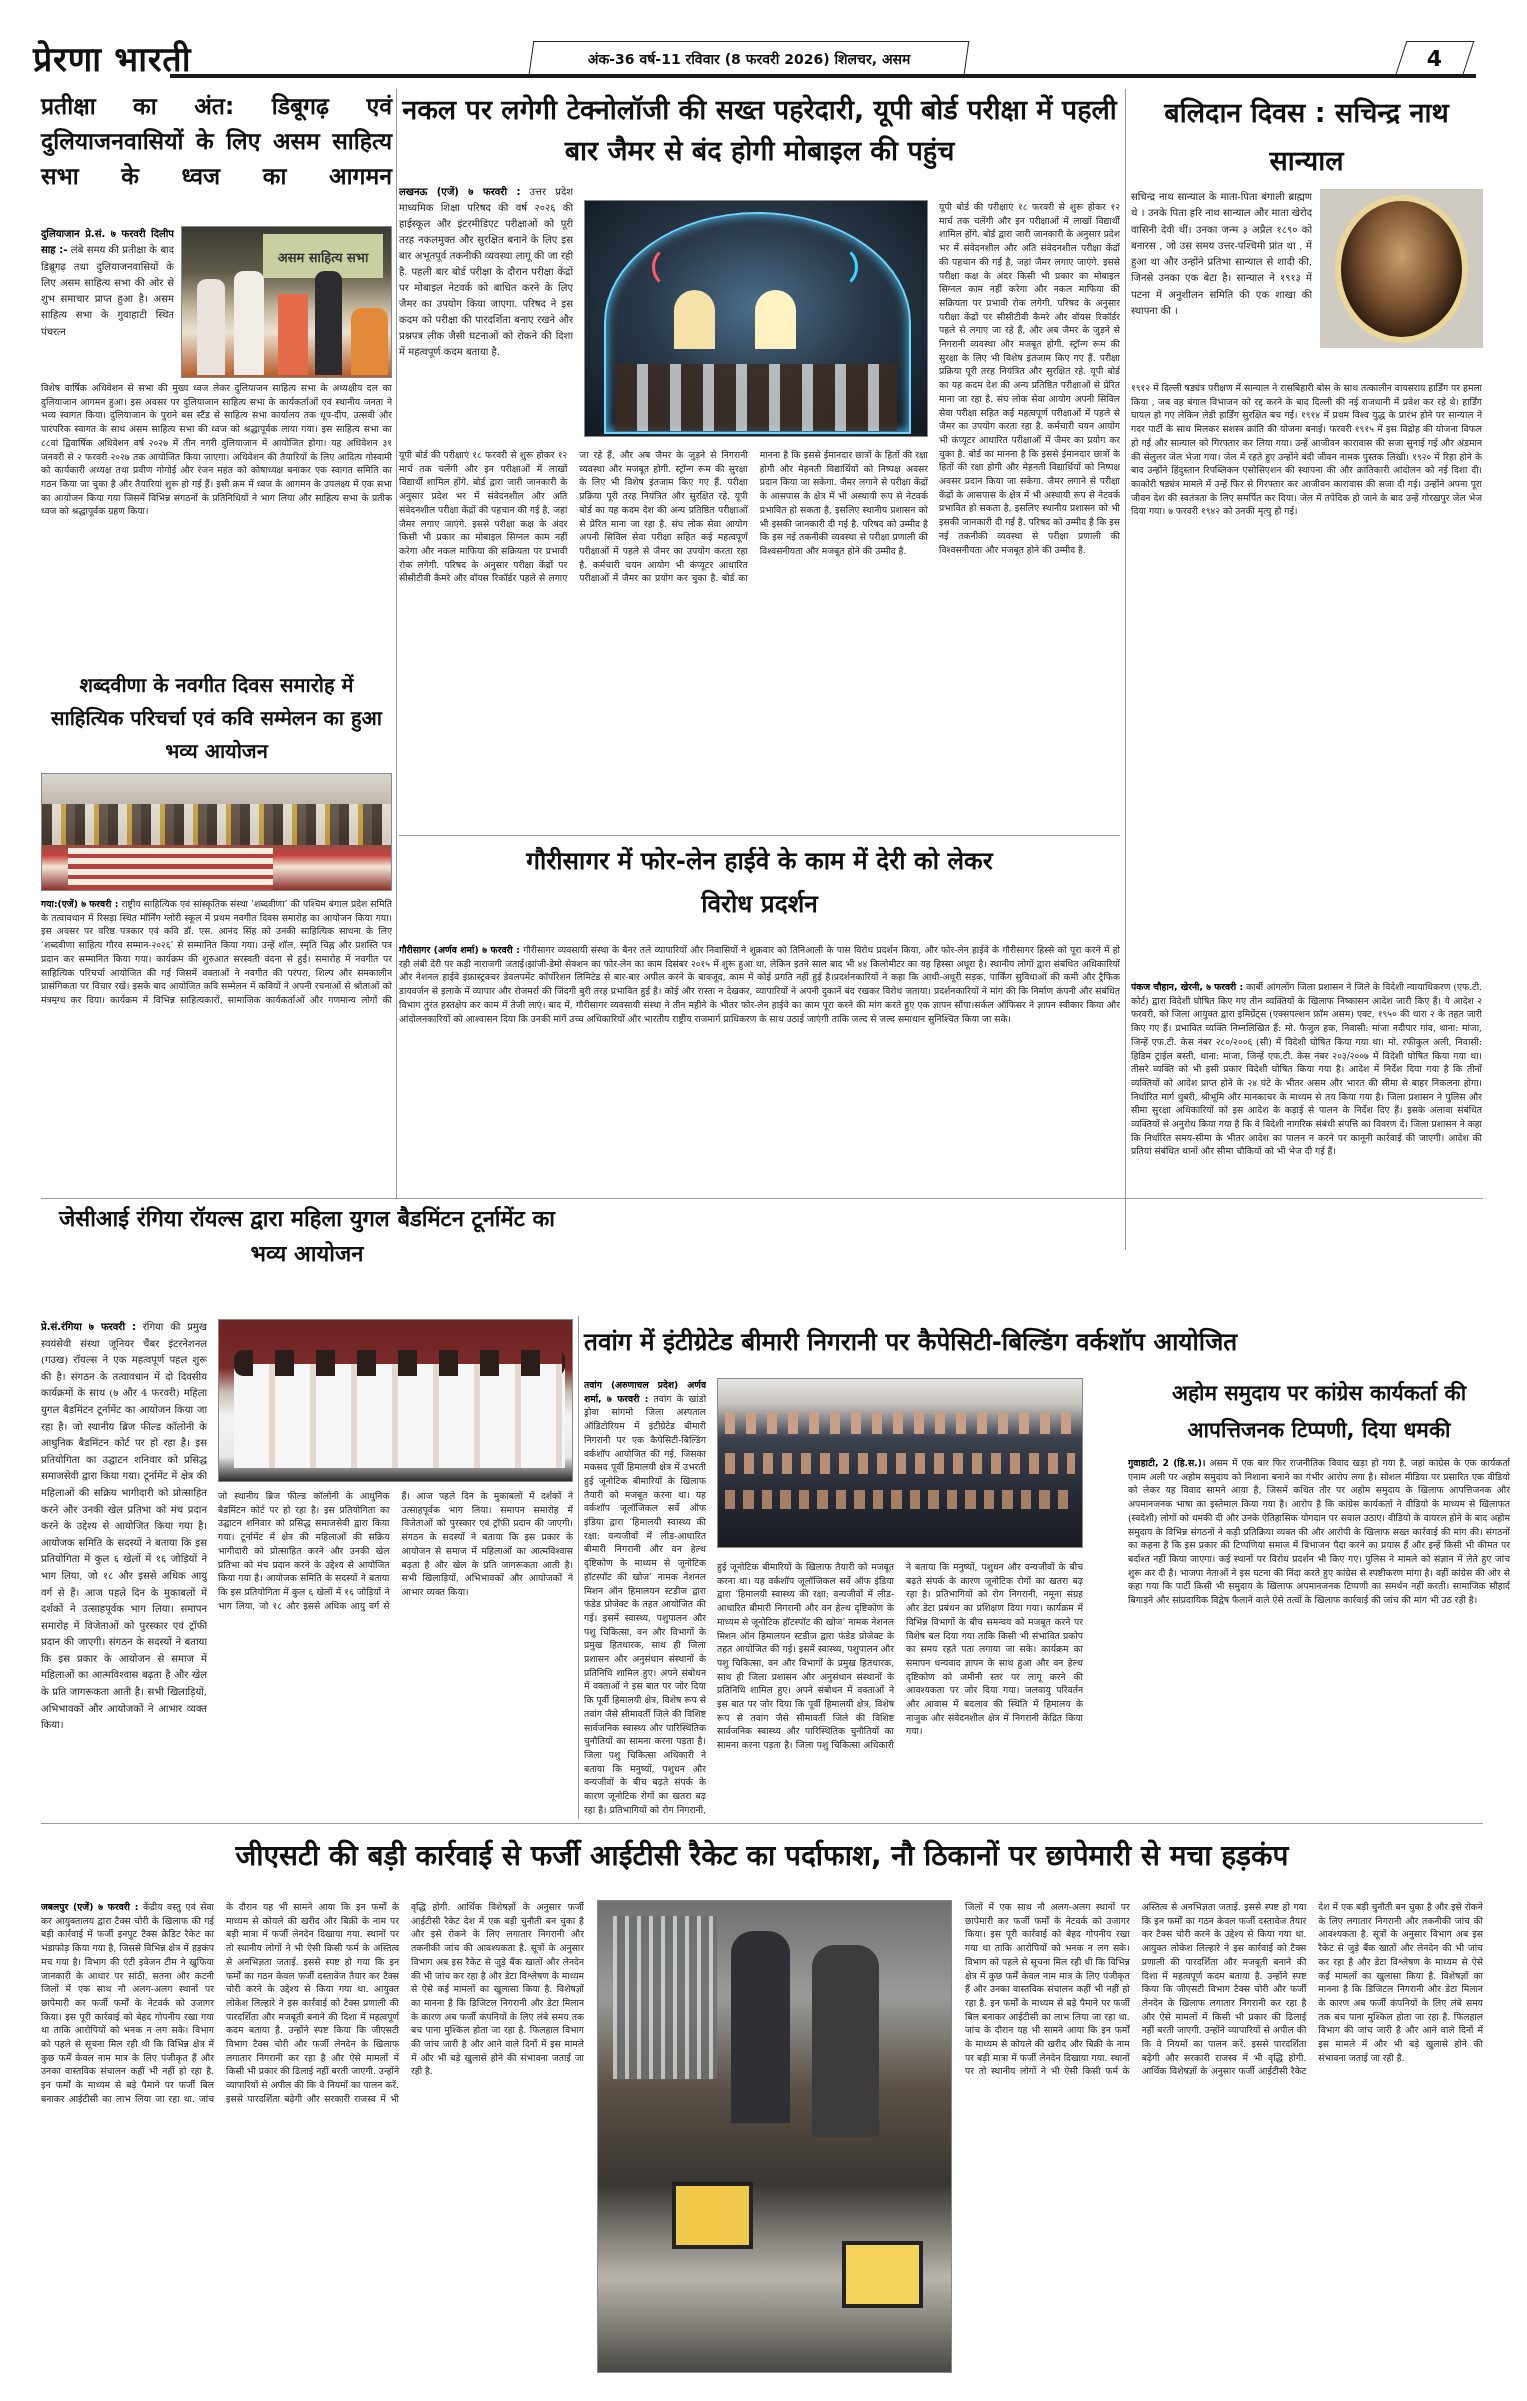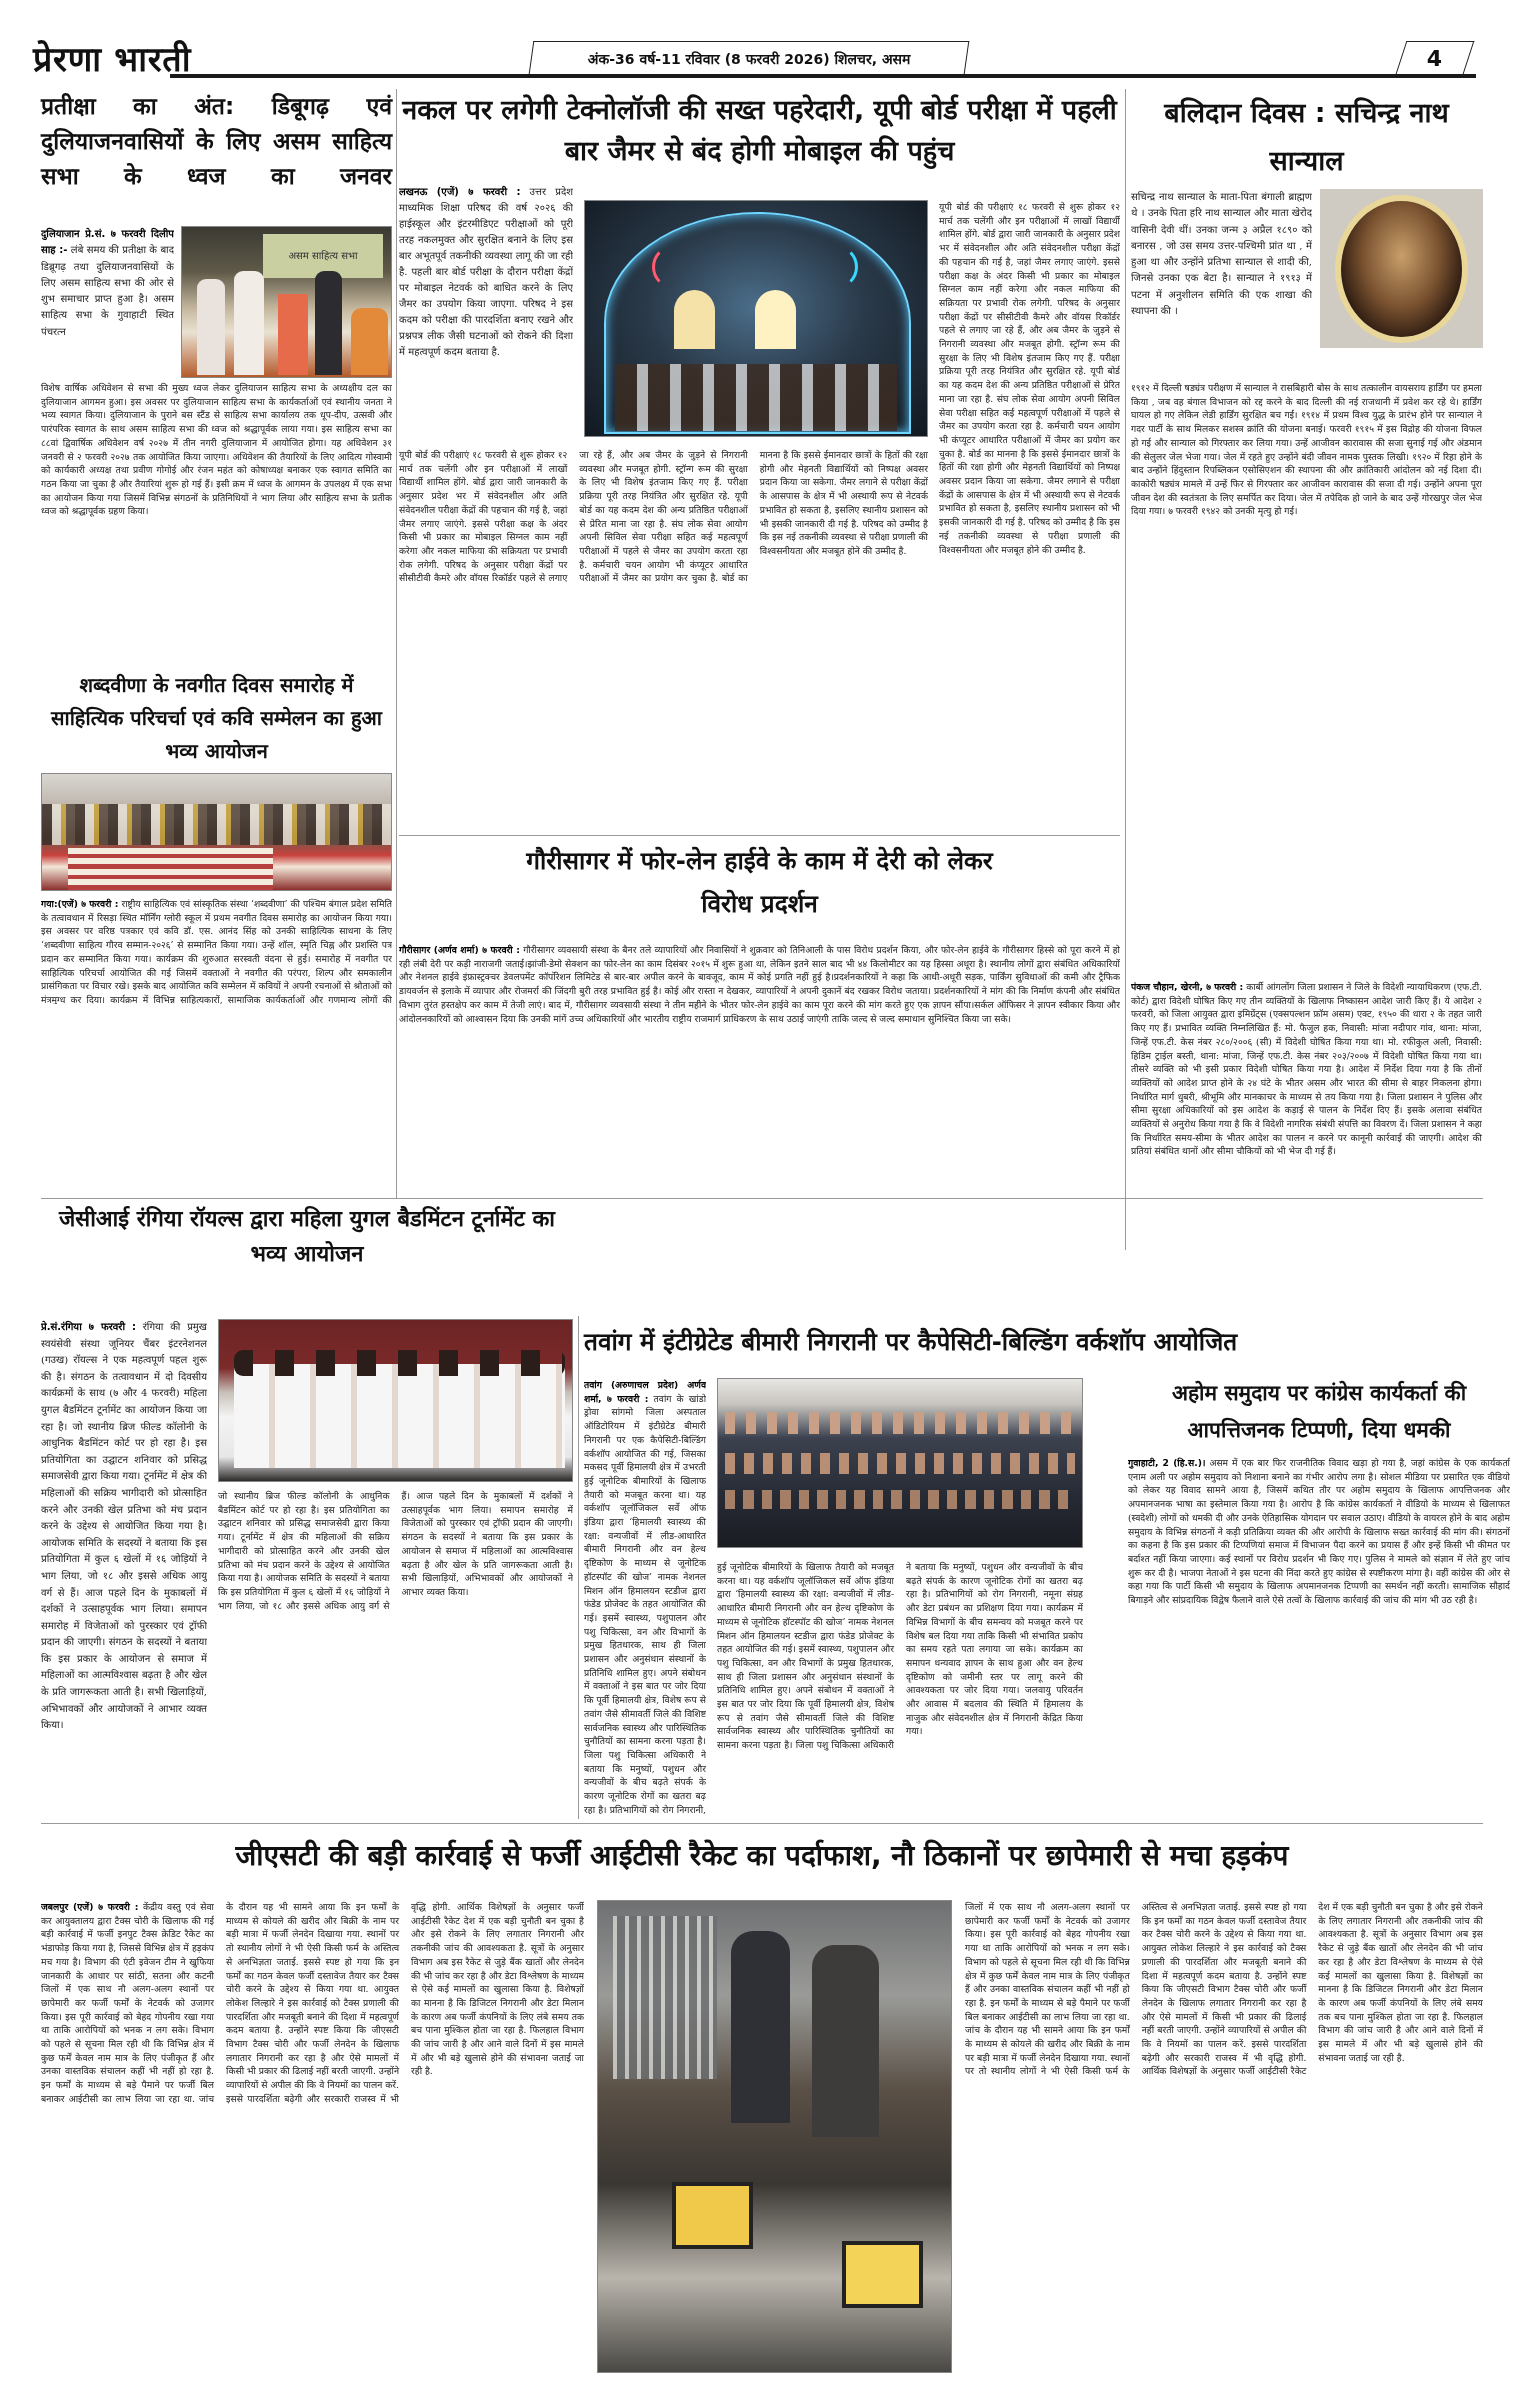--- a/index.html
+++ b/index.html
@@ -28,23 +28,23 @@
 <div class="abs masthead-logo">प्रेरणा भारती</div>
 <div class="abs rule"></div>
 <div class="abs issue-box">
     <span>अंक-36 वर्ष-11 रविवार (8 फरवरी 2026) शिलचर, असम</span>
   </div>
 <div class="abs page-box">
     <span>4</span>
   </div>
 
 <div class="abs" style="left:41px;top:89px;width:351px;height:580px;">
-  <h1 class="hl" style="font-size:23px;text-align:justify;text-align-last:justify;line-height:35px;">प्रतीक्षा का अंत: डिबूगढ़ एवं दुलियाजनवासियों के लिए असम साहित्य सभा के ध्वज का जनवर</h1>
+  <h1 class="hl" style="font-size:23px;text-align:justify;text-align-last:justify;line-height:35px;">प्रतीक्षा का अंत: डिबूगढ़ एवं दुलियाजनवासियों के लिए असम साहित्य सभा के ध्वज का आगमन</h1>
   <div class="photo abs" style="left:140px;top:137px;width:211px;height:152px;background:linear-gradient(180deg,#3b3a33 0%,#5f5a48 30%,#c7b9a0 55%,#e9e2d2 70%,#b45b2c 100%);">
-    <div style="position:absolute;left:81px;top:7.4px;width:120px;height:44px;background:#c9cfa0;color:#333;font-size:10px;font-family:'DejaVu Sans',sans-serif;font-weight:400;text-align:center;padding-top:13.3px;">असम साहित्य सभा</div>
+    <div style="position:absolute;left:81px;top:7.4px;width:120px;height:44px;background:#c9cfa0;color:#333;font-size:13px;font-family:'DejaVu Sans',sans-serif;font-weight:700;text-align:center;padding-top:13.3px;">असम साहित्य सभा</div>
     <div style="position:absolute;left:15px;top:52px;width:28px;height:96px;background:#e9e2dd;border-radius:9px 9px 0 0;"></div>
     <div style="position:absolute;left:52px;top:44px;width:30px;height:104px;background:#f1ede6;border-radius:9px 9px 0 0;"></div>
     <div style="position:absolute;left:96px;top:67px;width:30px;height:81px;background:#e56b4a;"></div>
     <div style="position:absolute;left:133px;top:44px;width:27px;height:104px;background:#2c2b2f;border-radius:9px 9px 0 0;"></div>
     <div style="position:absolute;left:169px;top:81px;width:37px;height:67px;background:#e28a3a;border-radius:10.4px 10.4px 0 0;"></div>
   </div>
   <div class="txt abs" style="left:0;top:137px;width:133px;height:152px;font-size:10px;line-height:16.3px;">
     <b>दुलियाजान प्रे.सं. ७ फरवरी दिलीप साह :-</b>
     <span>लंबे समय की प्रतीक्षा के बाद डिब्रूगढ़ तथा दुलियाजनवासियों के लिए असम साहित्य सभा की ओर से शुभ समाचार प्राप्त हुआ है। असम साहित्य सभा के गुवाहाटी स्थित पंचरत्न</span>
   </div>

